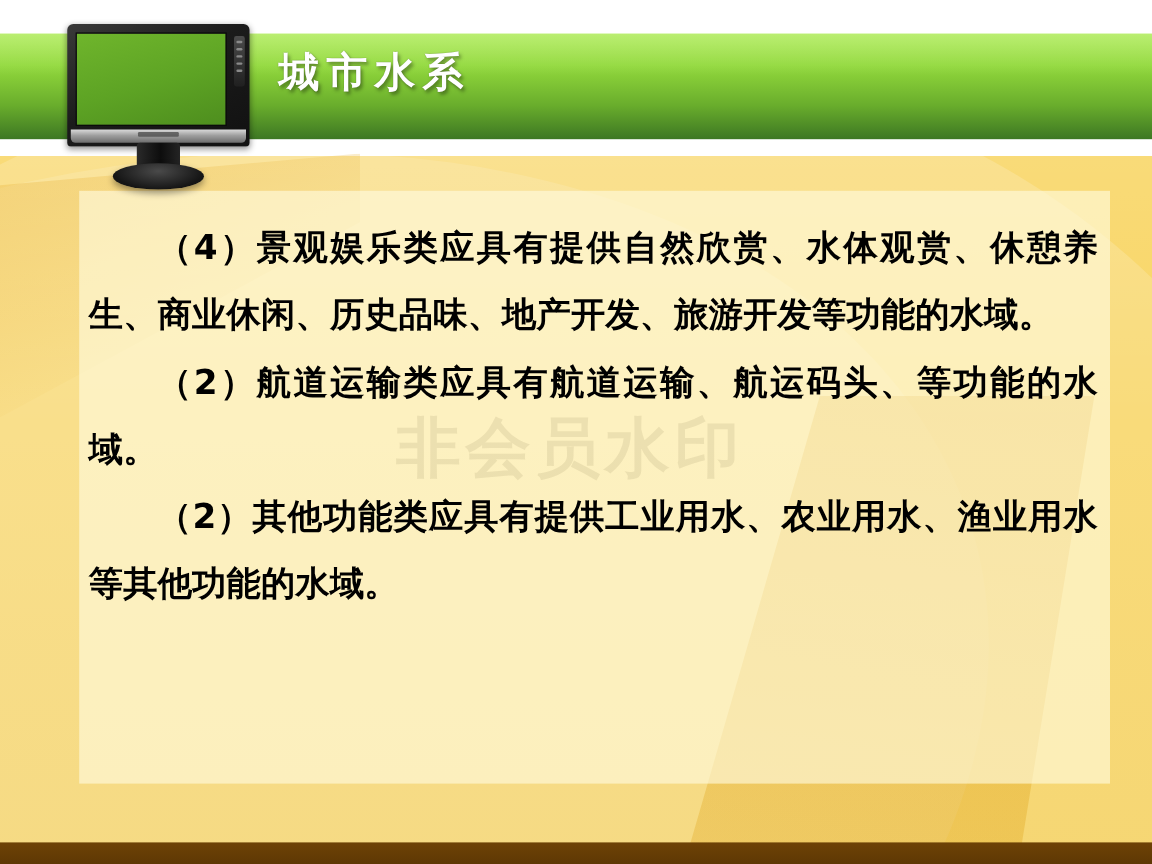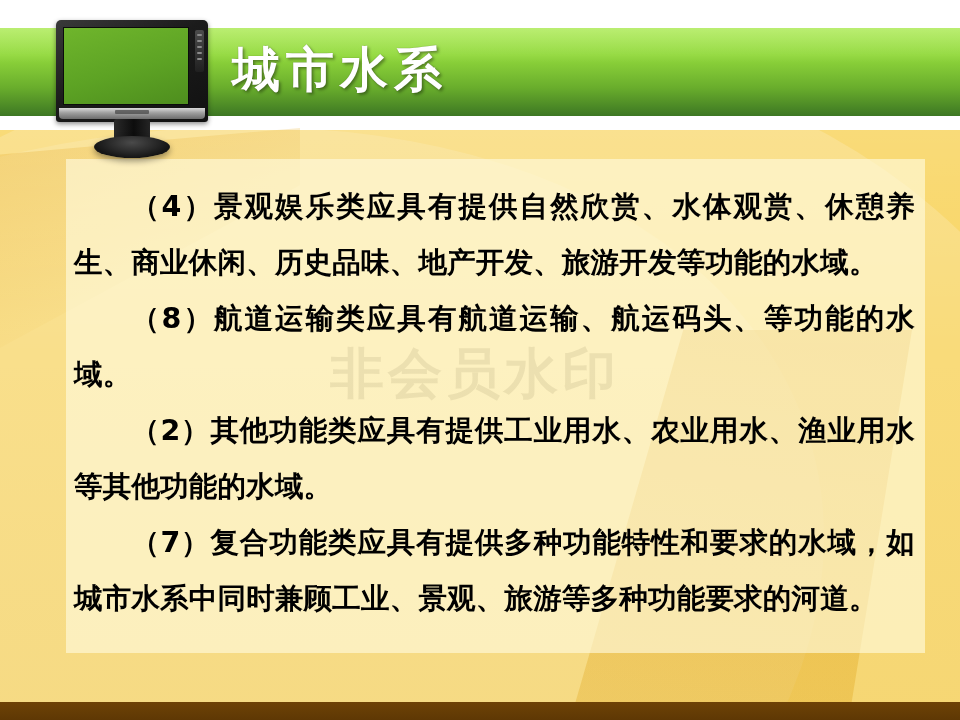--- a/index.html
+++ b/index.html
@@ -104,21 +104,21 @@
     position: absolute;
     left: 0; right: 0; top: 0;
     height: 40%;
     background: linear-gradient(180deg, rgba(255,255,255,0.20), rgba(255,255,255,0));
   }
   .header-title {
     position: absolute;
     left: 232px;
     top: 38px;
     font-family: "DejaVu Serif", "Liberation Serif", serif;
-    font-size: 48px;
+    font-size: 34px;
     font-weight: bold;
     letter-spacing: 6px;
     color: #ffffff;
     text-shadow: 2px 2px 3px rgba(0,0,0,0.35), 0 0 1px rgba(0,0,0,0.4);
     white-space: nowrap;
     z-index: 6;
   }
 
   
   .monitor {
@@ -284,20 +284,19 @@
     <div class="mon-neck"></div>
     <div class="mon-base"></div>
   </div>
 
   <div class="header-title">城市水系</div>
 
   <div class="content-box"></div>
 
   <div class="body-text">
     <p class="para">（4）景观娱乐类应具有提供自然欣赏、水体观赏、休憩养生、商业休闲、历史品味、地产开发、旅游开发等功能的水域。</p>
-    <p class="para">（8）航道运输类应具有航道运输、航运码头、等功能的水域。</p>
+    <p class="para">（2）航道运输类应具有航道运输、航运码头、等功能的水域。</p>
     <p class="para">（2）其他功能类应具有提供工业用水、农业用水、渔业用水等其他功能的水域。</p>
-    <p class="para">（7）复合功能类应具有提供多种功能特性和要求的水域，如城市水系中同时兼顾工业、景观、旅游等多种功能要求的河道。</p>
   </div>
 
   <div class="watermark">非会员水印</div>
 
 </div>
 
 </body></html>

